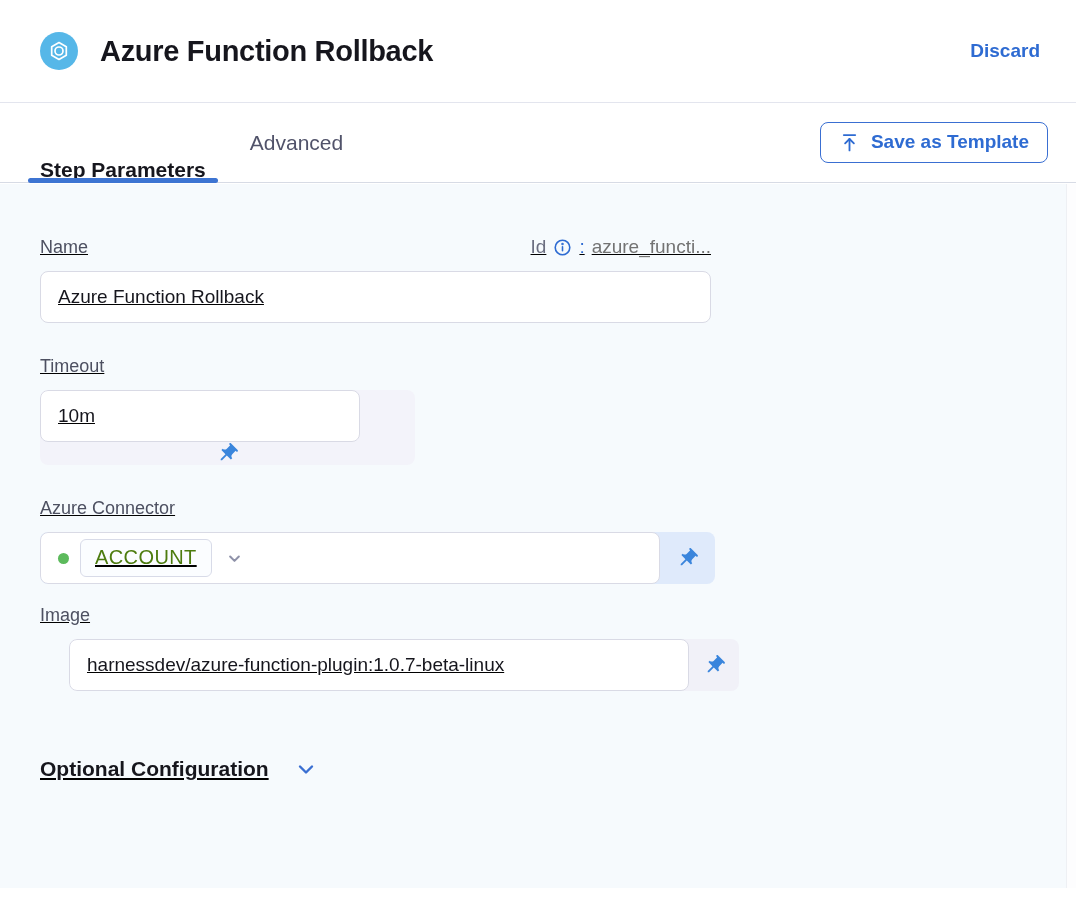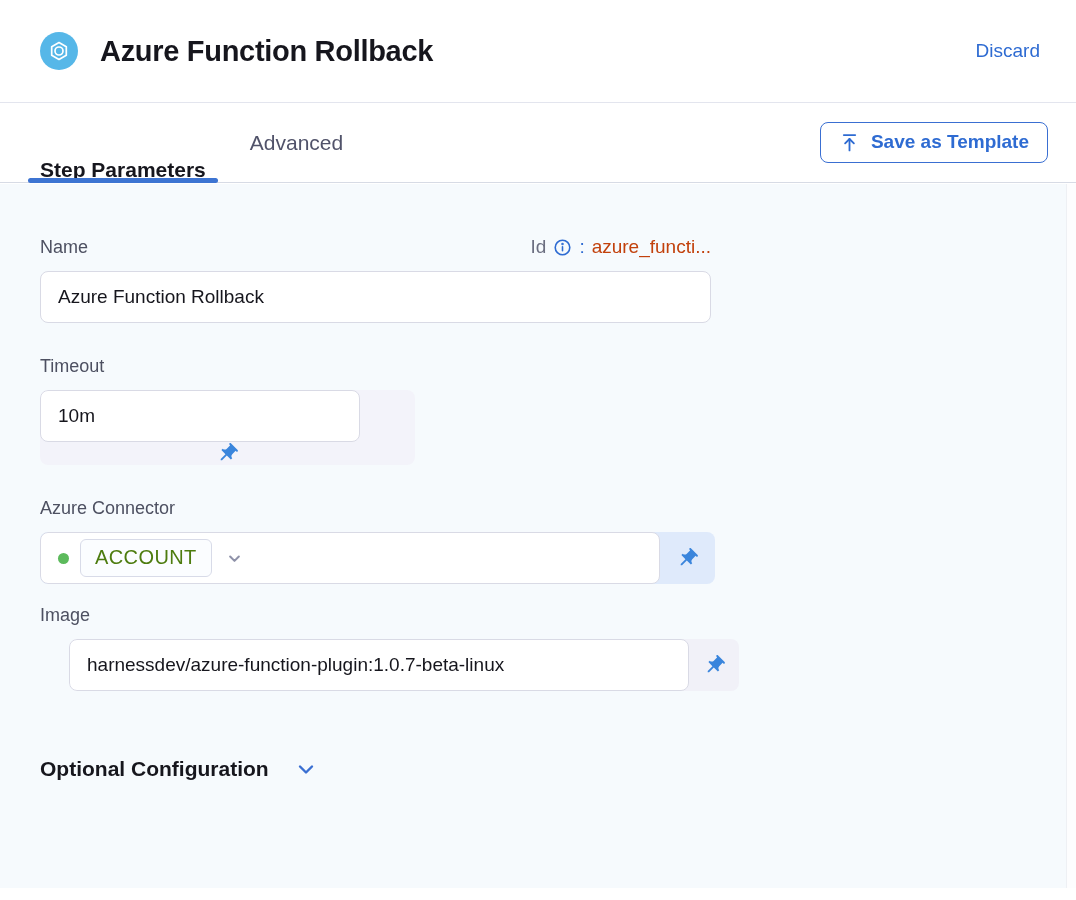--- a/index.html
+++ b/index.html
@@ -25,21 +25,21 @@
   }
   .page-title {
     font-size: 29px; font-weight: bold; color: #16161d; letter-spacing: -0.3px;
   }
   .header-actions { margin-left: auto; display: flex; align-items: center; gap: 42px; }
   .btn-outline {
     border: 1px solid #3a6fd2; color: #2e6bd2; background: #fff;
     font-family: inherit; font-weight: bold; font-size: 19px;
     border-radius: 8px; padding: 9px 21px; cursor: pointer; line-height: 1.1;
   }
-  .discard-link { color: #2e6bd2; font-weight: normal; font-size: 19px; cursor: pointer; }
+  .discard-link { color: #2e6bd2; font-weight: bold; font-size: 19px; cursor: pointer; }
 
   
   .tabsbar {
     height: 80px; display: flex; align-items: center;
     padding: 0 28px; background: #fff;
     border-bottom: 1px solid #d7dbe5; position: relative;
   }
   .tab {
     position: relative; height: 100%; display: flex; align-items: center;
     padding: 0 12px; font-size: 21px; cursor: pointer;
@@ -53,35 +53,35 @@
   .btn-template {
     margin-left: auto; display: flex; align-items: center; gap: 11px;
     border: 1px solid #3a6fd2; color: #2e6bd2; background: #fff;
     font-family: inherit; font-weight: bold; font-size: 19px;
     border-radius: 8px; padding: 8px 18px; cursor: pointer; line-height: 1.2;
   }
 
   
   .content {
     position: absolute; top: 184px; left: 0; right: 0; bottom: 0;
-    background: #f6fafd; padding: 52px 0 0 40px;
+    background: #f6fafd; padding: 52px 0 0 40px; text-decoration: underline;
   }
   .scroll-strip {
     position: absolute; top: 184px; right: 0; width: 10px; bottom: 0;
     background: #fdfdfe; border-left: 1px solid #eef0f4;
   }
   .bottom-strip {
     position: absolute; left: 0; right: 0; bottom: 0; height: 12px; background: #ffffff;
   }
 
   .field-label { font-size: 18px; color: #4d5061; font-weight: 500; }
 
   .name-row { width: 671px; display: flex; justify-content: space-between; align-items: center; }
   .id-row { display: flex; align-items: center; font-size: 19px; color: #6b6e80; gap: 7px; }
-  .id-value { color: #c2410c; cursor: pointer; }
+  .id-value { color: #737373; cursor: pointer; }
   .id-colon { color: #2e6bd2; }
 
   .text-input {
     height: 52px; border: 1px solid #d9dae5; border-radius: 8px;
     font-size: 19px; color: #16161d; padding: 0 17px; background: #fff;
     font-family: inherit; outline: none; display: block;
   }
   .name-input { width: 671px; margin-top: 13px; }
 
   .group-label { margin-top: 33px; }

